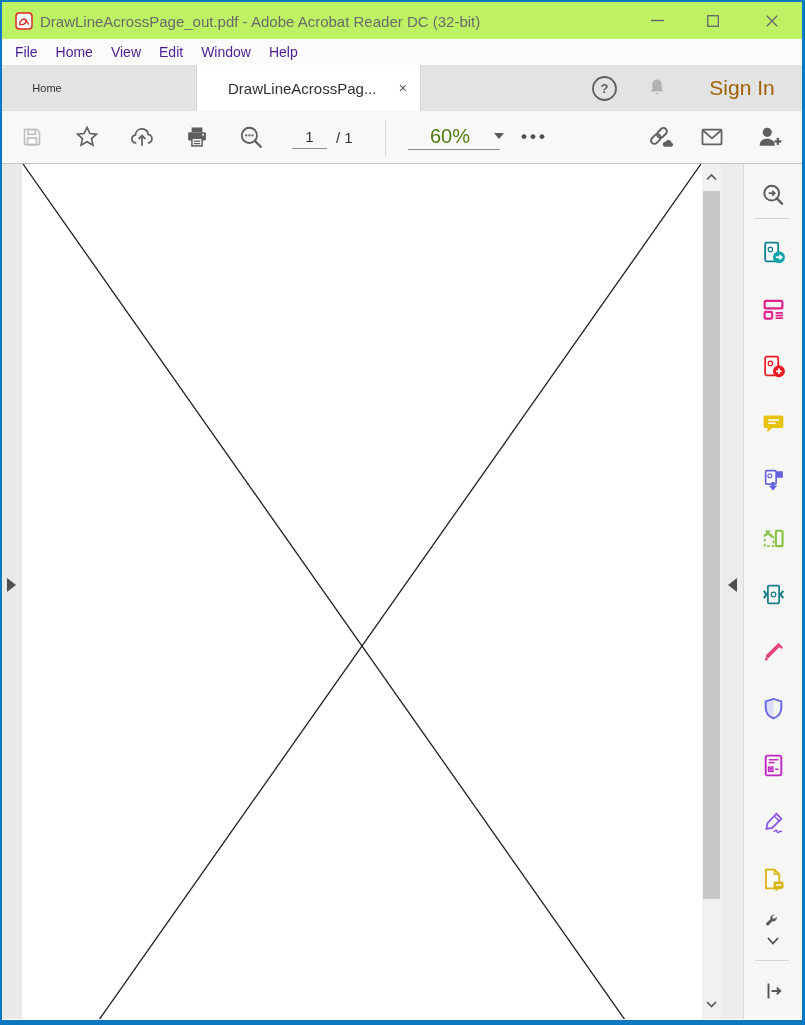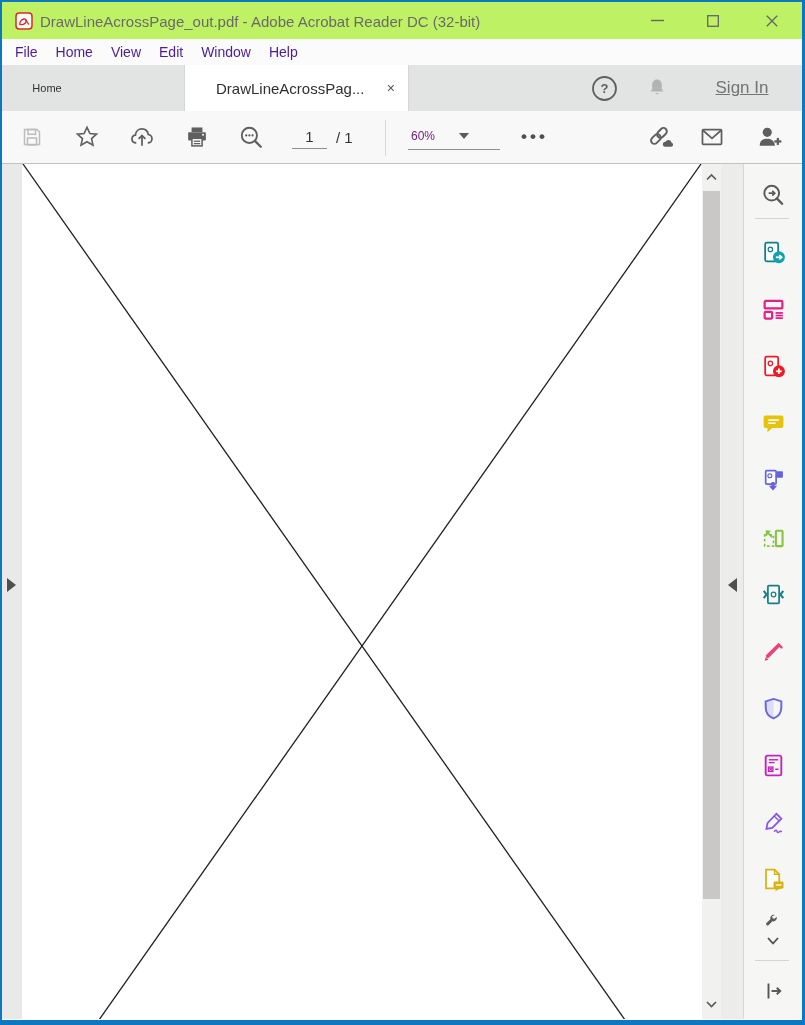--- a/index.html
+++ b/index.html
@@ -21,44 +21,44 @@
   .menubar{ height:26px; background:#fbfbfb; display:flex; align-items:center;
     padding-left:4px; font-size:14px; color:#4c1d95; }
   .menu-item{ padding:3px 9px; cursor:default; }
 
   
   .tabbar{ position:relative; height:46px; background:#e2e3e3; color:#303030; }
   .tab{ position:absolute; top:0; height:46px; display:flex; align-items:center;
     justify-content:center; font-size:11px; }
   .tab-home{ left:0; width:90px; }
   .tab-tools{ left:90px; width:80px; }
-  .tab-doc{ left:182px; width:225px; background:#ffffff; font-size:15px;
+  .tab-doc{ left:194px; width:225px; background:#ffffff; font-size:15px;
     justify-content:flex-start; padding-left:31px; border-left:1px solid #d6d6d6;
     border-right:1px solid #d6d6d6; }
   .tab-doc-close{ margin-left:auto; padding-right:13px; font-size:14px; color:#555; }
   .help-btn{ position:absolute; left:589px; top:10px; width:27px; height:27px; }
   .bell-btn{ position:absolute; left:642px; top:11px; width:26px; height:24px; }
   .signin-btn{ position:absolute; left:690px; top:0; height:46px; width:100px;
-    display:flex; align-items:center; justify-content:center; font-size:17px; color:#737373;text-decoration:underline; }
+    display:flex; align-items:center; justify-content:center; font-size:21px; color:#a16207; }
 
   
   .toolbar{ position:relative; height:53px; background:#f8f8f8; border-bottom:1px solid #c2c2c2; }
   .tbtn{ position:absolute; top:50%; transform:translateY(-50%); display:flex;
     align-items:center; justify-content:center; }
   .tb-save{ left:18px; } .tb-star{ left:72px; } .tb-cloud{ left:126px; }
   .tb-print{ left:182px; } .tb-zoomsearch{ left:236px; }
   .page-input{ position:absolute; left:290px; top:14px; width:35px; height:24px;
     border:none; border-bottom:1px solid #8f8f8f; background:transparent;
     text-align:center; font-size:15px; color:#333; font-family:"Liberation Sans",sans-serif; }
   .page-total{ position:absolute; left:334px; top:0; height:53px; display:flex;
     align-items:center; font-size:15px; color:#333; }
   .tb-divider{ position:absolute; left:383px; top:9px; width:1px; height:36px; background:#d8d8d8; }
   .zoom-select{ position:absolute; left:406px; top:12px; width:92px; height:27px;
     border-bottom:1px solid #8f8f8f; display:flex; align-items:center; }
-  .zoom-value{ font-size:12px; color:#701a75; margin-left:3px; }
+  .zoom-value{ font-size:20px; color:#4d7c0f; margin-left:22px; }
   .caret-down{ width:0; height:0; border-left:5px solid transparent;
     border-right:5px solid transparent; border-top:6px solid #5a5a5a; margin-left:24px; }
   .tb-more{ left:519px; font-size:17px; letter-spacing:3px; color:#4f4f4f; font-weight:bold; }
   .tb-share{ left:643px; } .tb-mail{ left:695px; } .tb-person{ left:753px; }
 
   
   .content{ display:flex; height:855px; background:#e9e9e8; }
   .gutter{ width:20px; position:relative; background:#e9e9e8; }
   .expand-left{ position:absolute; left:5px; top:414px; width:0; height:0;
     border-left:9px solid #4f4f4f; border-top:7px solid transparent; border-bottom:7px solid transparent; }

